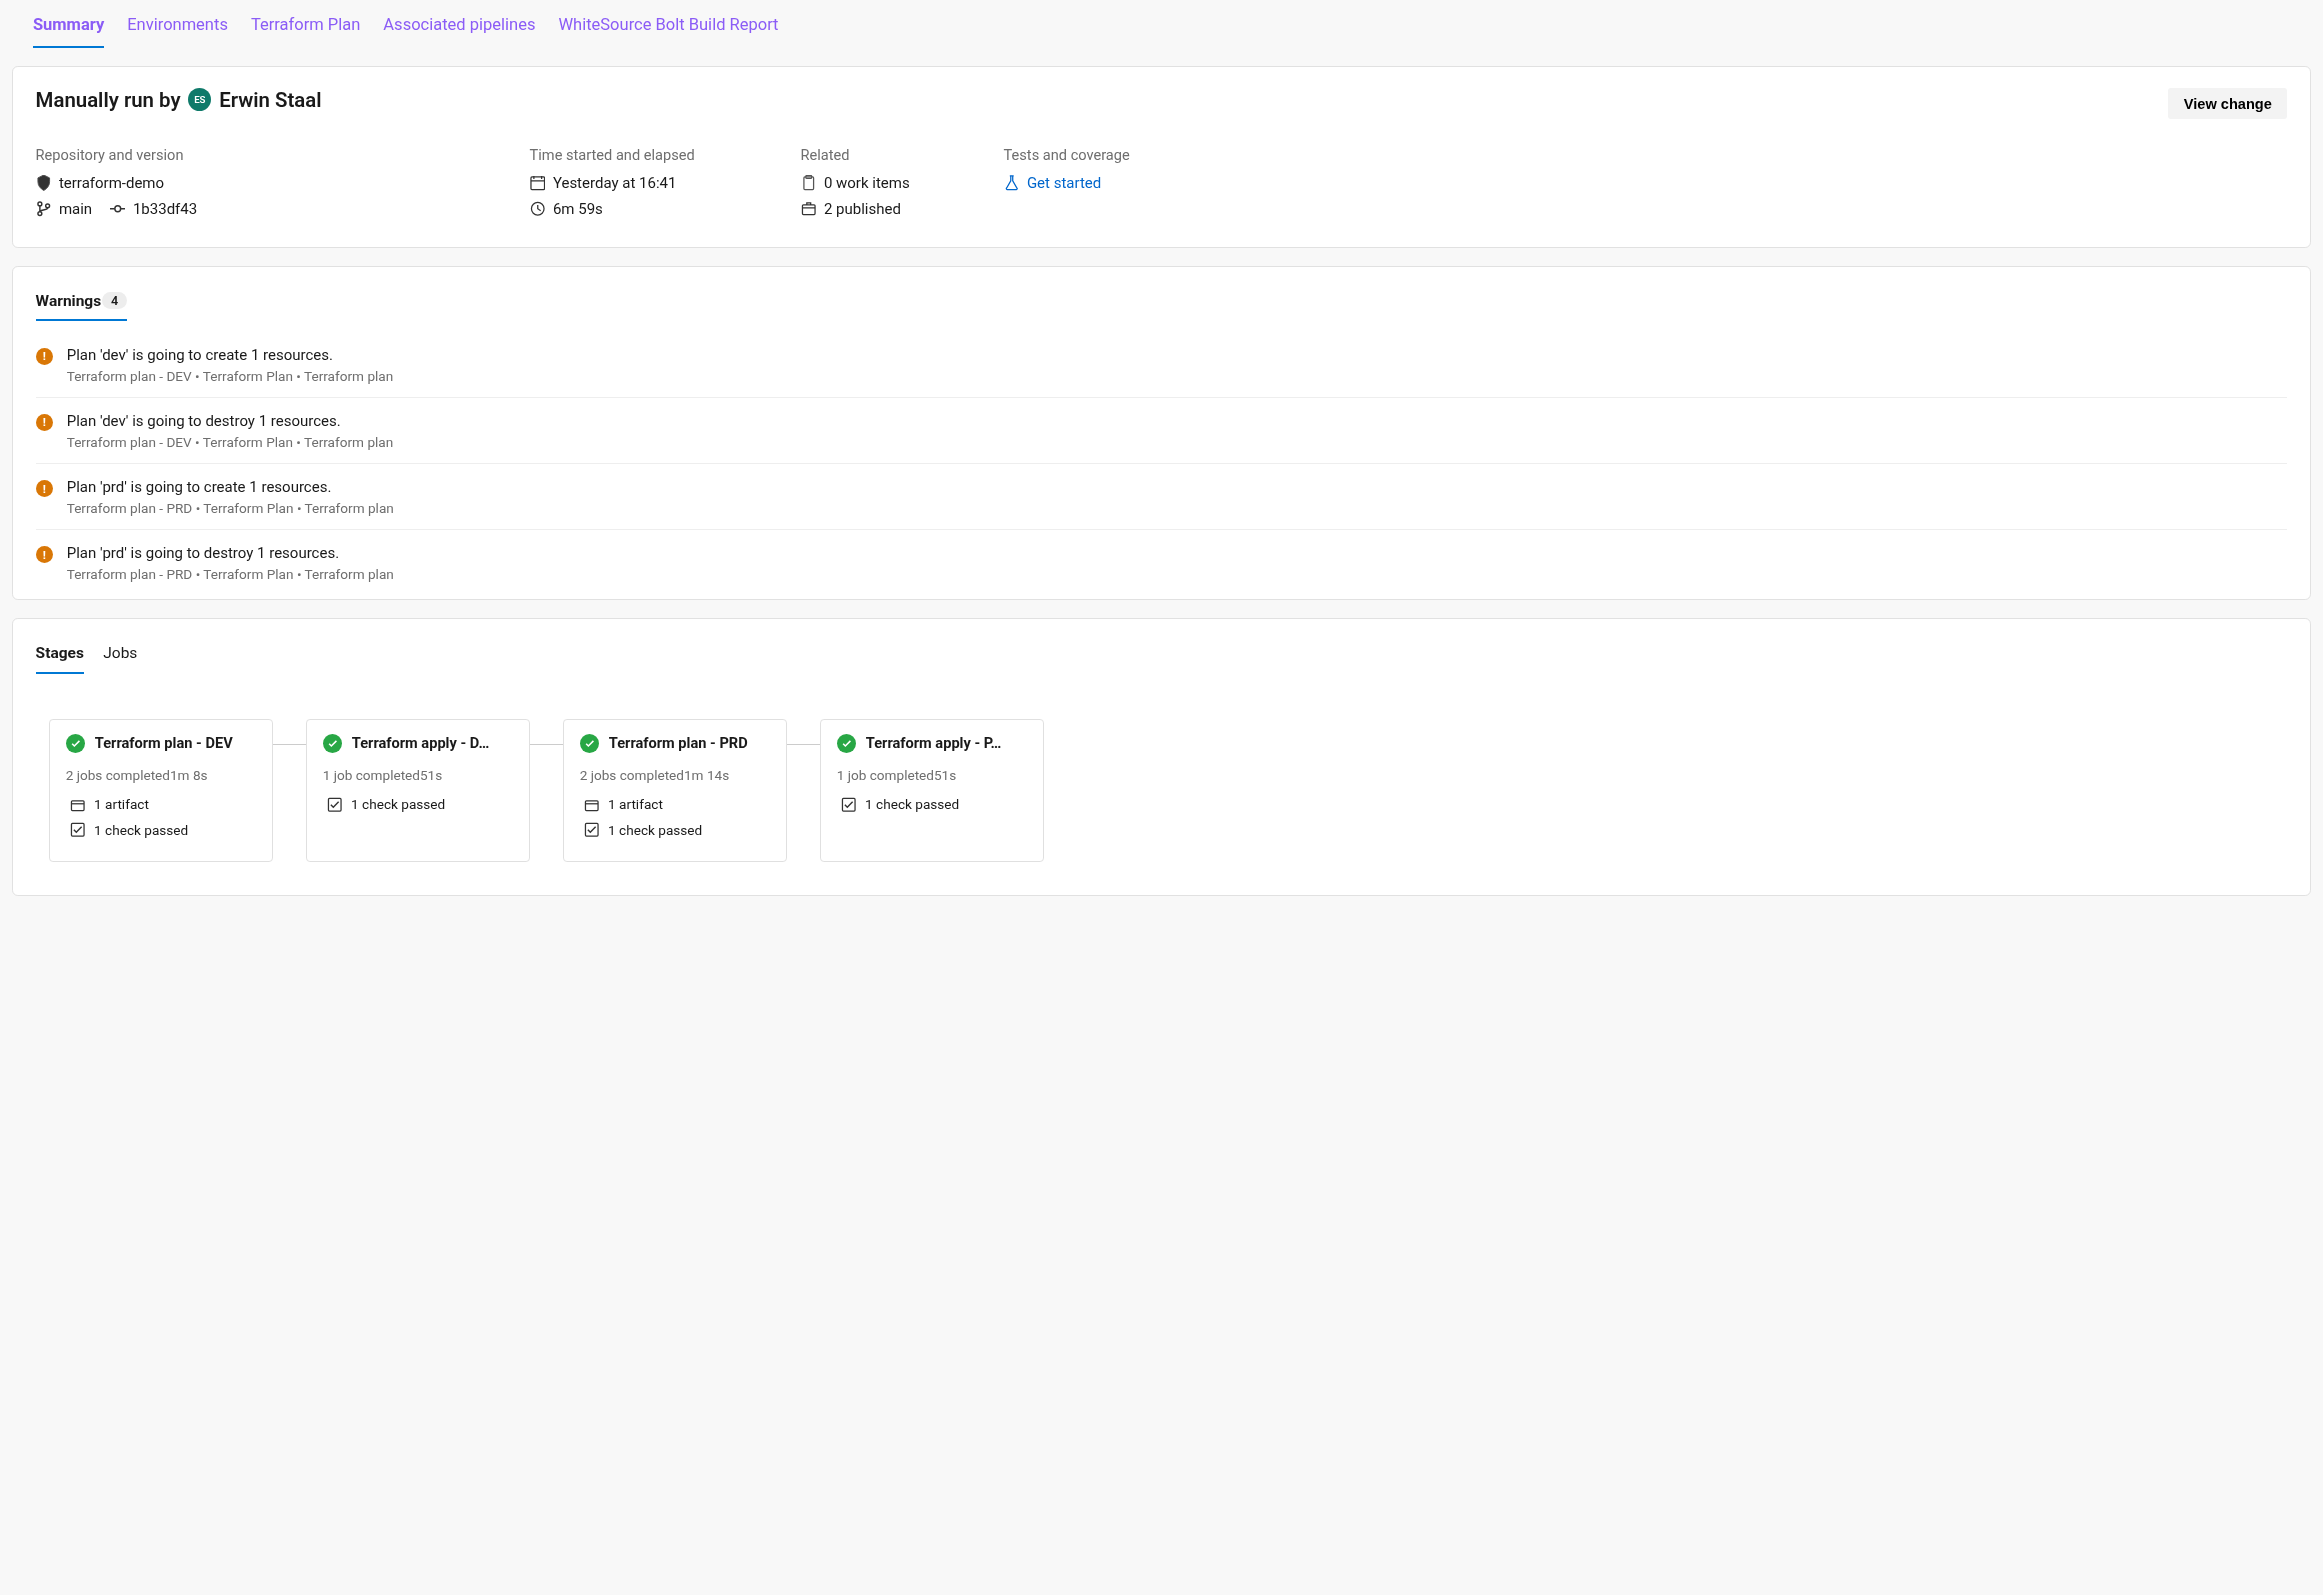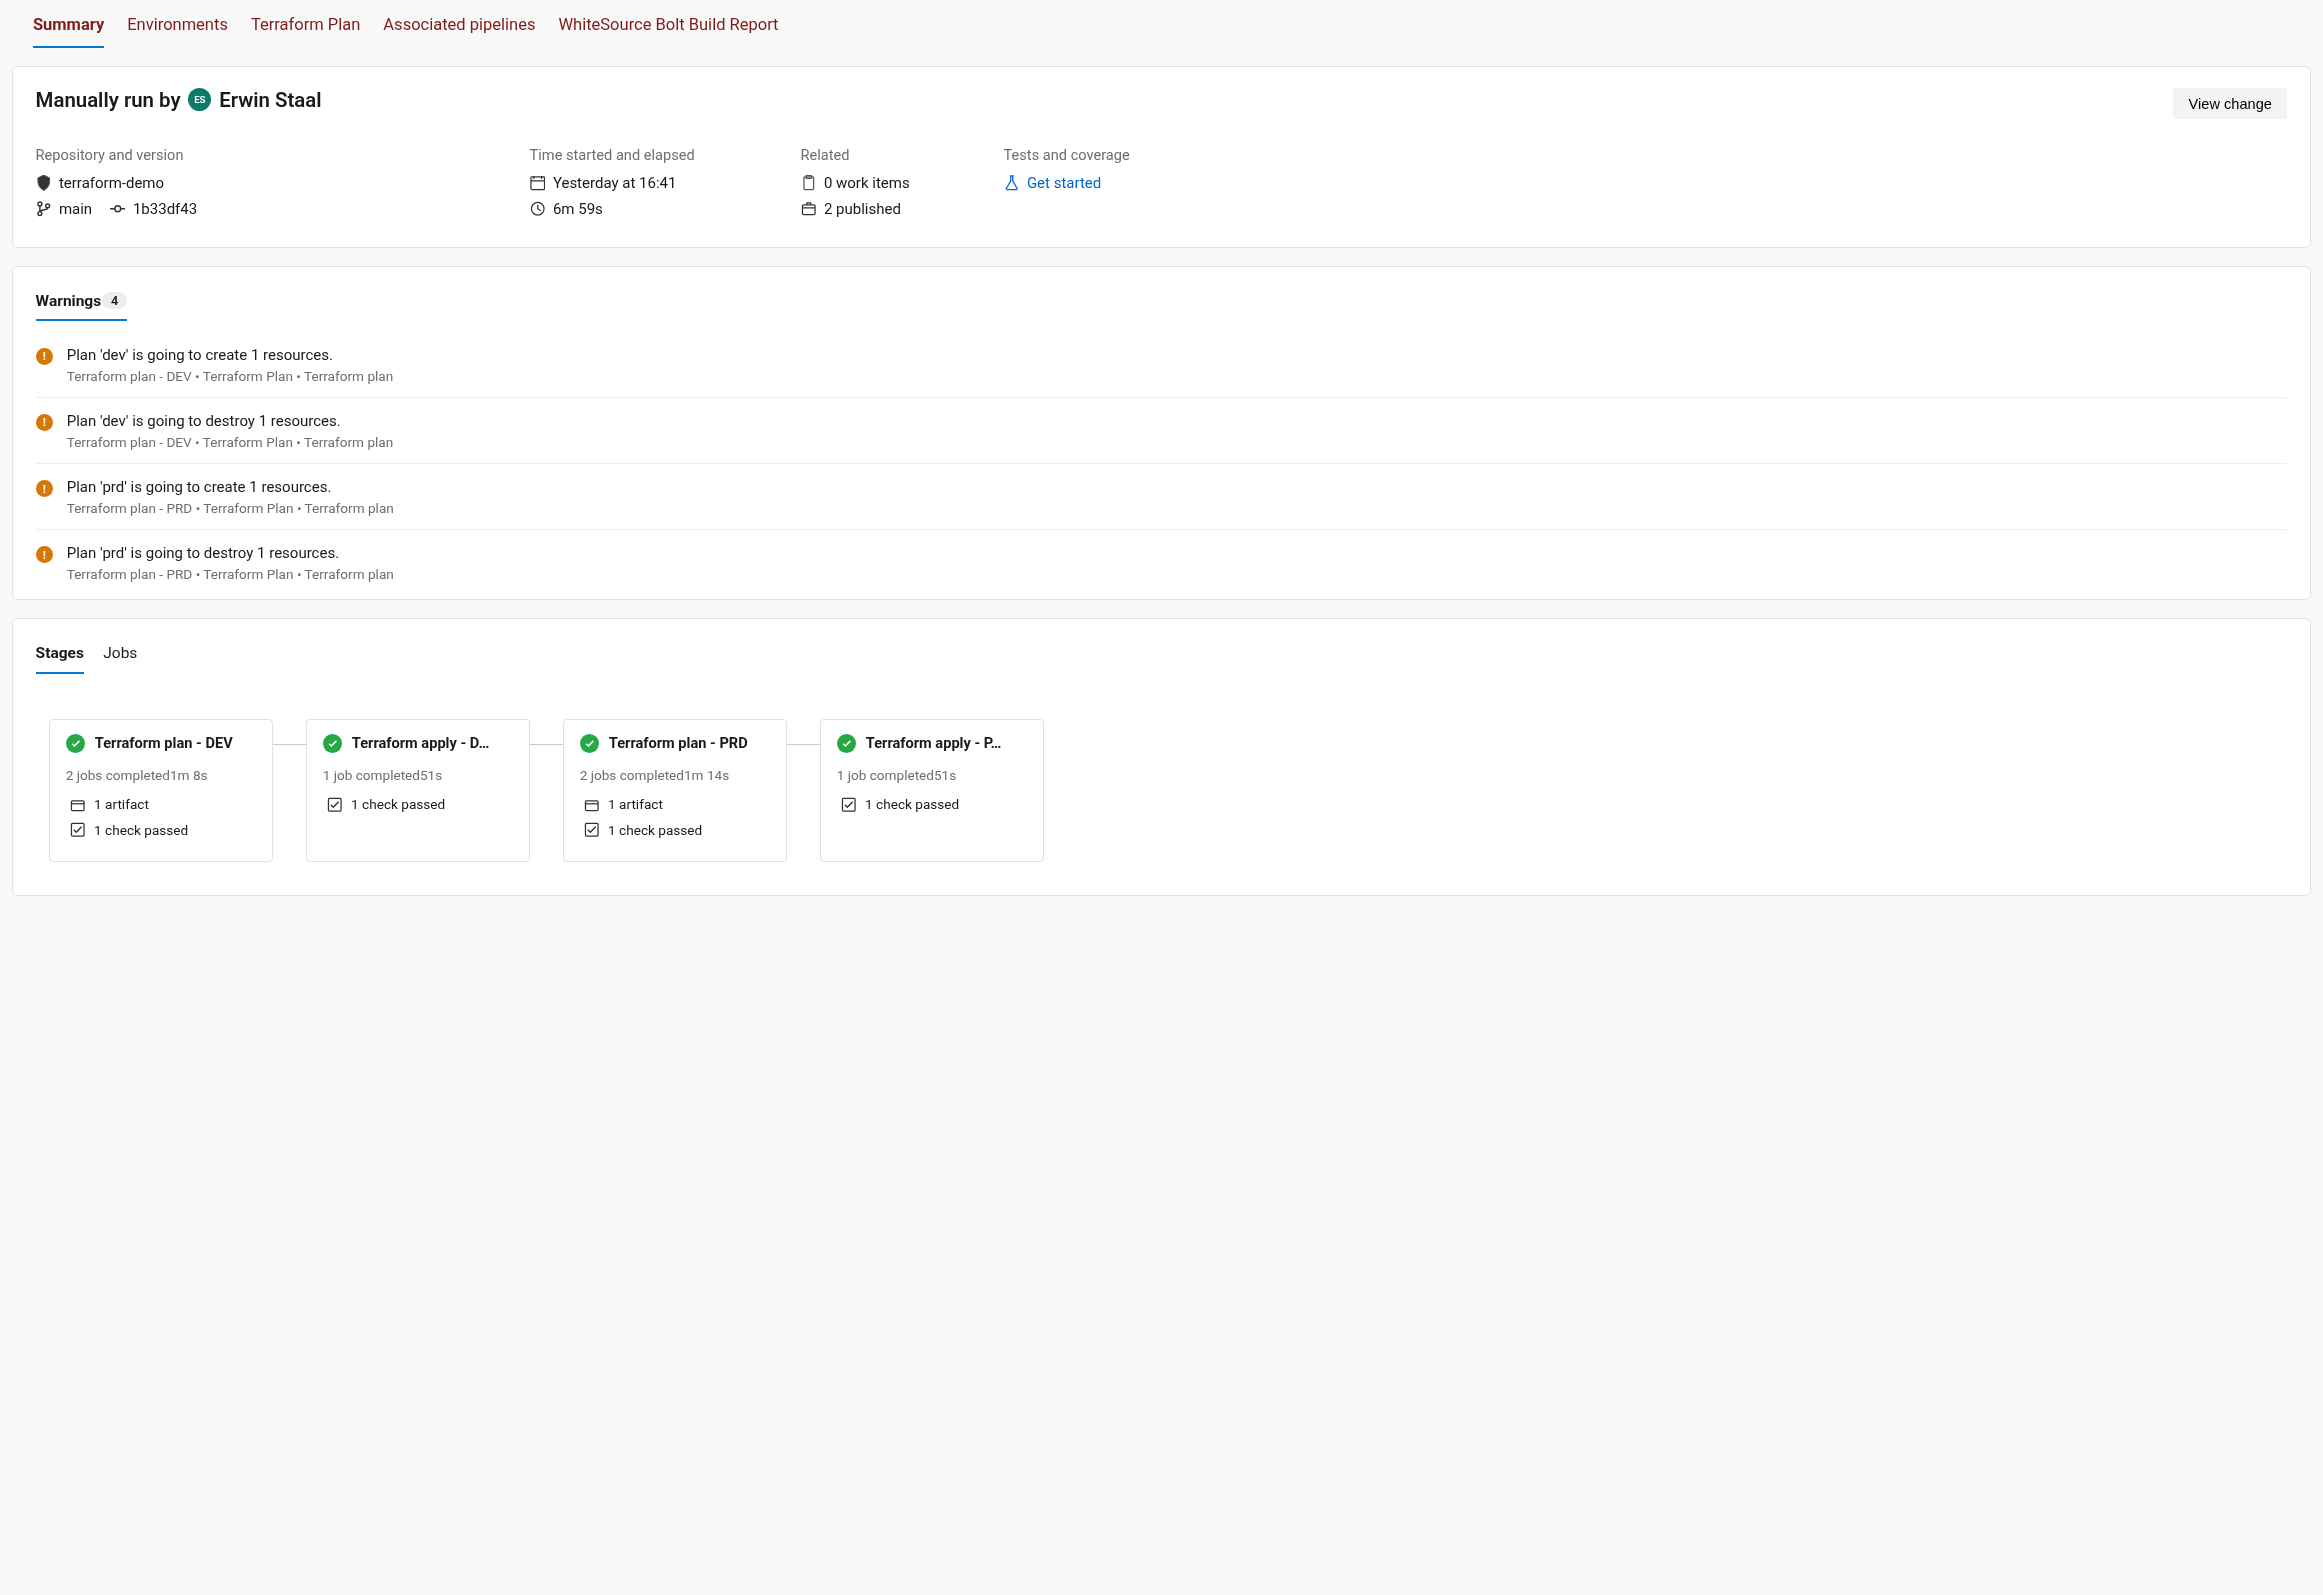--- a/index.html
+++ b/index.html
@@ -15,21 +15,21 @@
 
   
   .top-tabs {
     display: flex;
     gap: 23px;
     padding: 9.7px 21.3px 0 21.3px;
   }
   .top-tab {
     font-size: 16.5px;
     padding: 5.8px 0 11.6px 0;
-    color: #7f1d1d;
+    color: #8b5cf6;
     cursor: pointer;
     border-bottom: 2.9px solid transparent;
     font-weight: 400;
   }
   .top-tab.active {
     font-weight: 700;
     border-bottom-color: #0078d4;
   }
 
   
@@ -65,21 +65,21 @@
     display: inline-flex;
     align-items: center;
     justify-content: center;
   }
   .btn {
     background: #f3f3f3;
     border: none;
     border-radius: 2.9px;
     padding: 7.8px 15.5px;
     font-size: 14.6px;
-    font-weight: 400;
+    font-weight: 700;
     cursor: pointer;
   }
   .meta-columns {
     display: flex;
     gap: 28px;
     flex-wrap: wrap;
   }
   .meta-col { min-width: 175px; }
   .meta-col:first-child { flex: 0 0 466px; }
   .meta-col:nth-child(2) { flex: 0 0 243px; }

